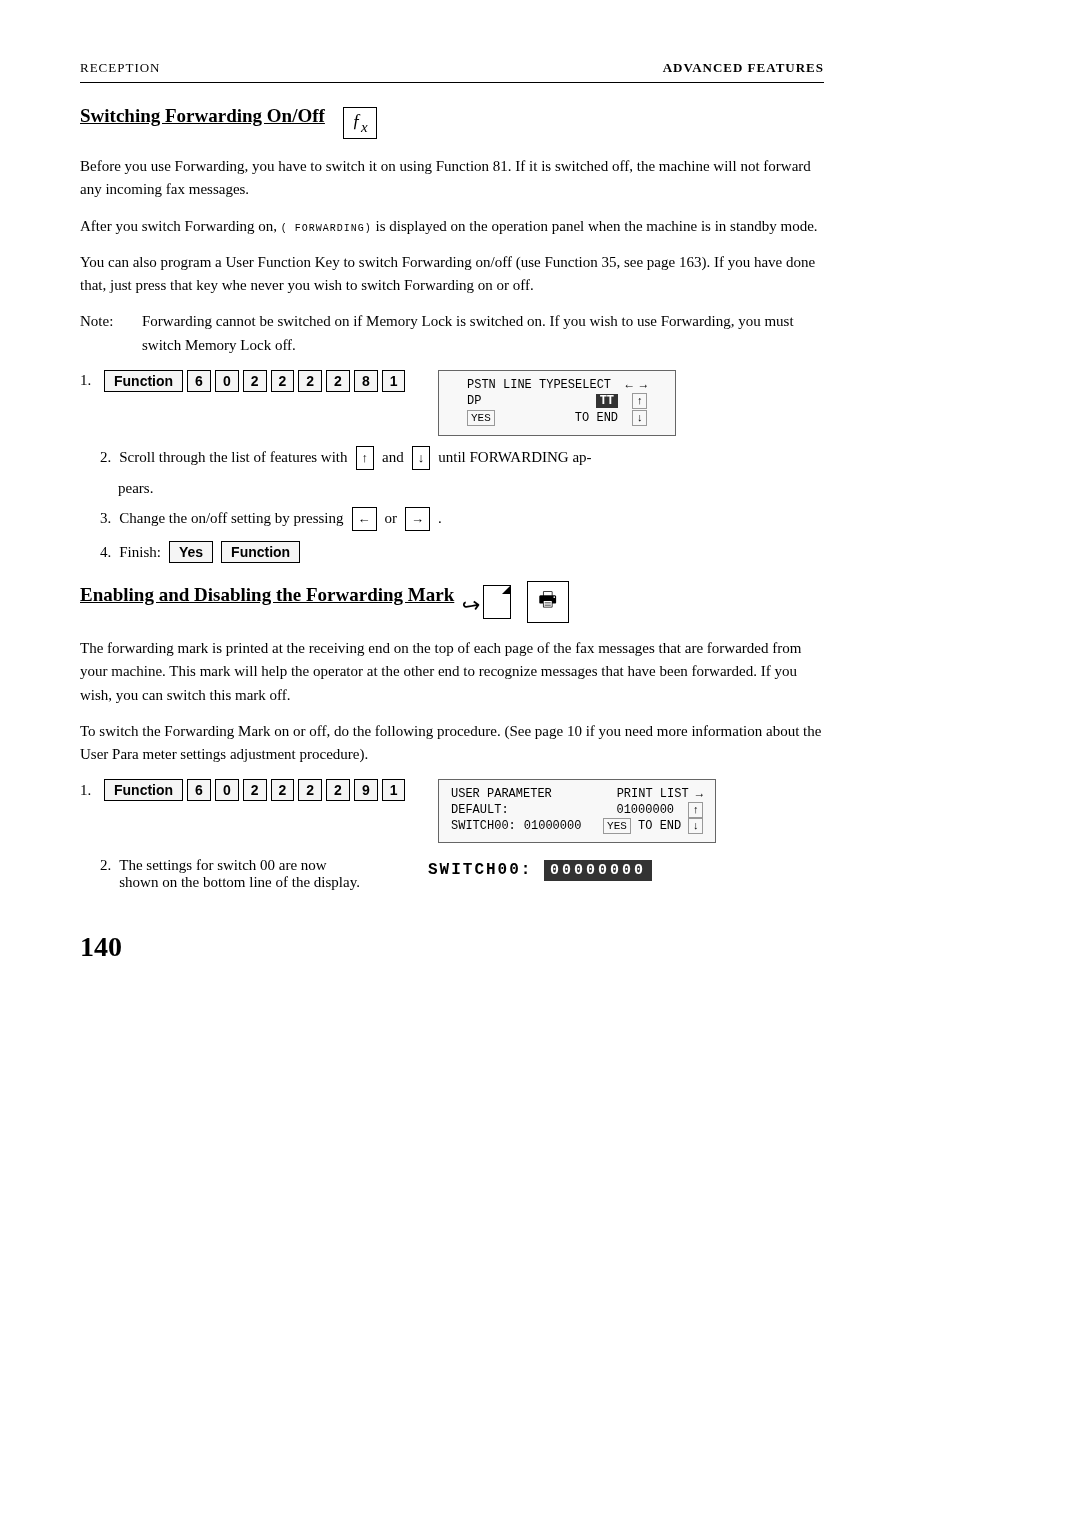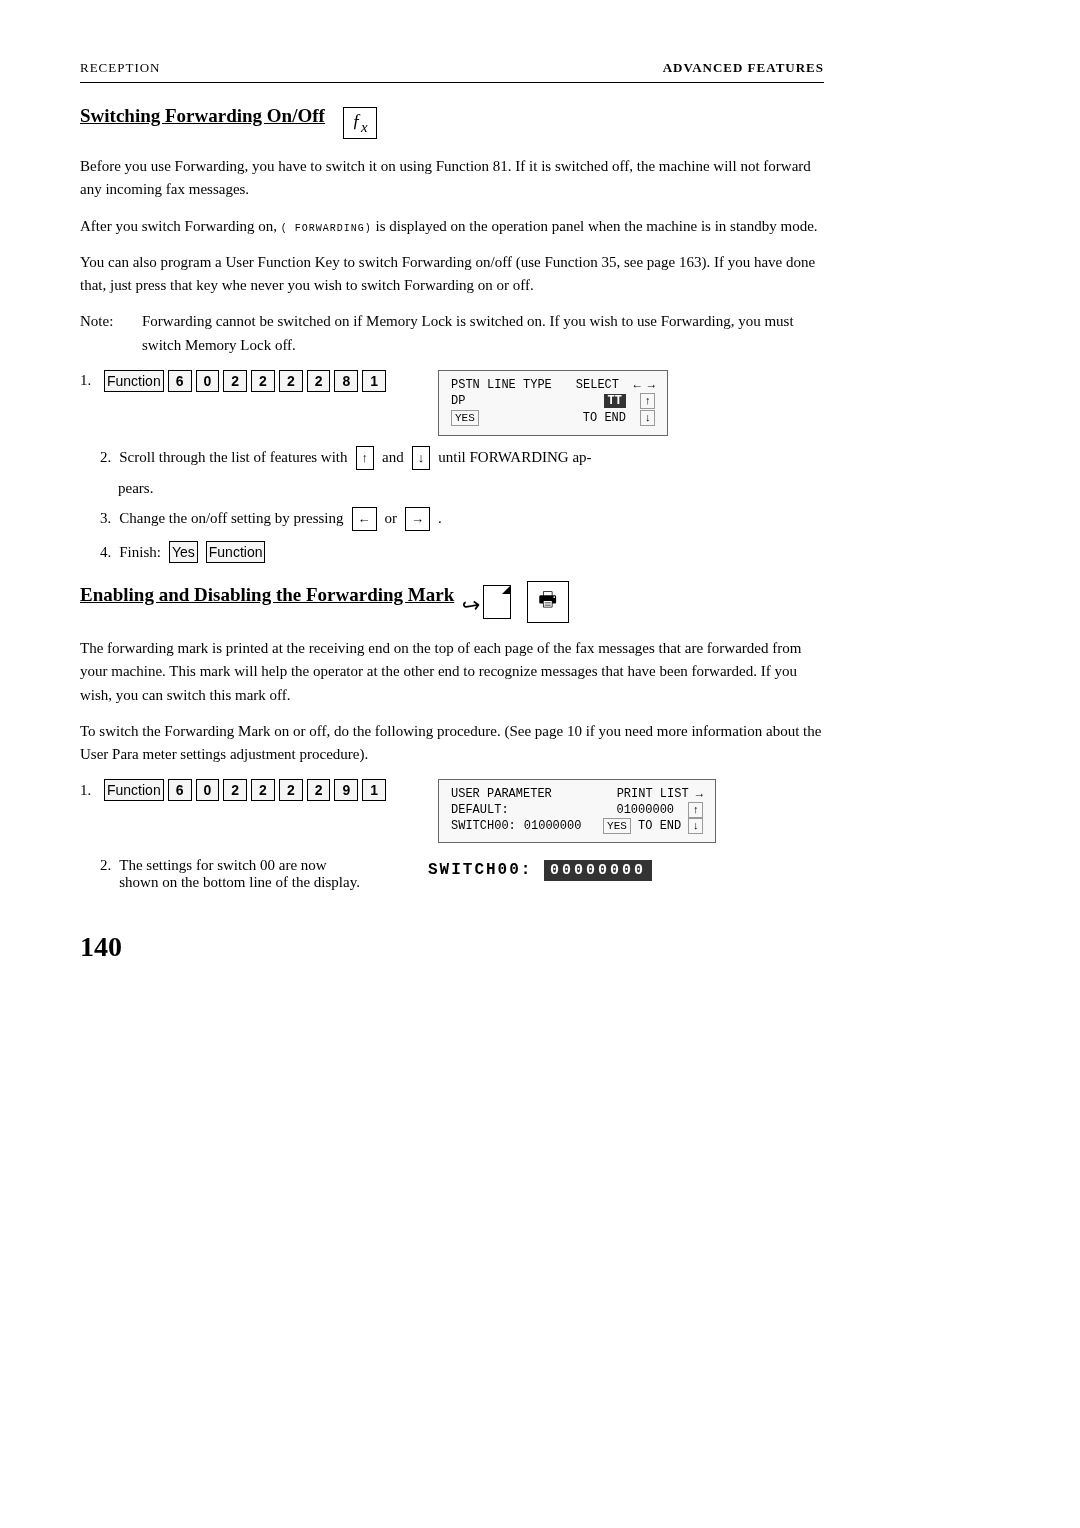--- a/index.html
+++ b/index.html
@@ -102,32 +102,32 @@
       border: 1.5px solid #000;
       padding: 2px 7px;
       font-size: 14px;
       font-family: Arial, sans-serif;
       font-weight: bold;
       background: #f5f5f5;
       display: inline-block;
     }
     .kbd-function {
       border: 1.5px solid #000;
-      padding: 2px 2px;
+      padding: 2px 9px;
       font-size: 14px;
-      font-weight: normal;
+      font-weight: bold;
       background: #f5f5f5;
       font-family: Arial, sans-serif;
     }
 
     
     .lcd-panel {
       border: 1.5px solid #666;
       background: #f8f8f8;
-      padding: 7px 12px;
+      padding: 7px 28px;
       font-family: 'Courier New', monospace;
       font-size: 12px;
       display: inline-block;
       min-width: 230px;
     }
     .lcd-row {
       display: flex;
       justify-content: space-between;
       align-items: center;
       margin-bottom: 2px;

